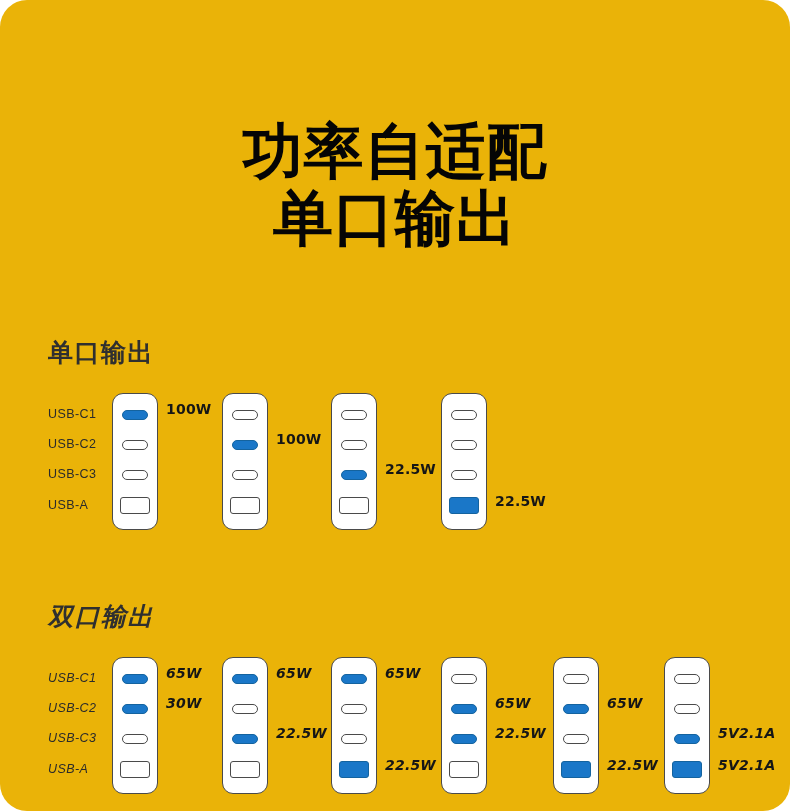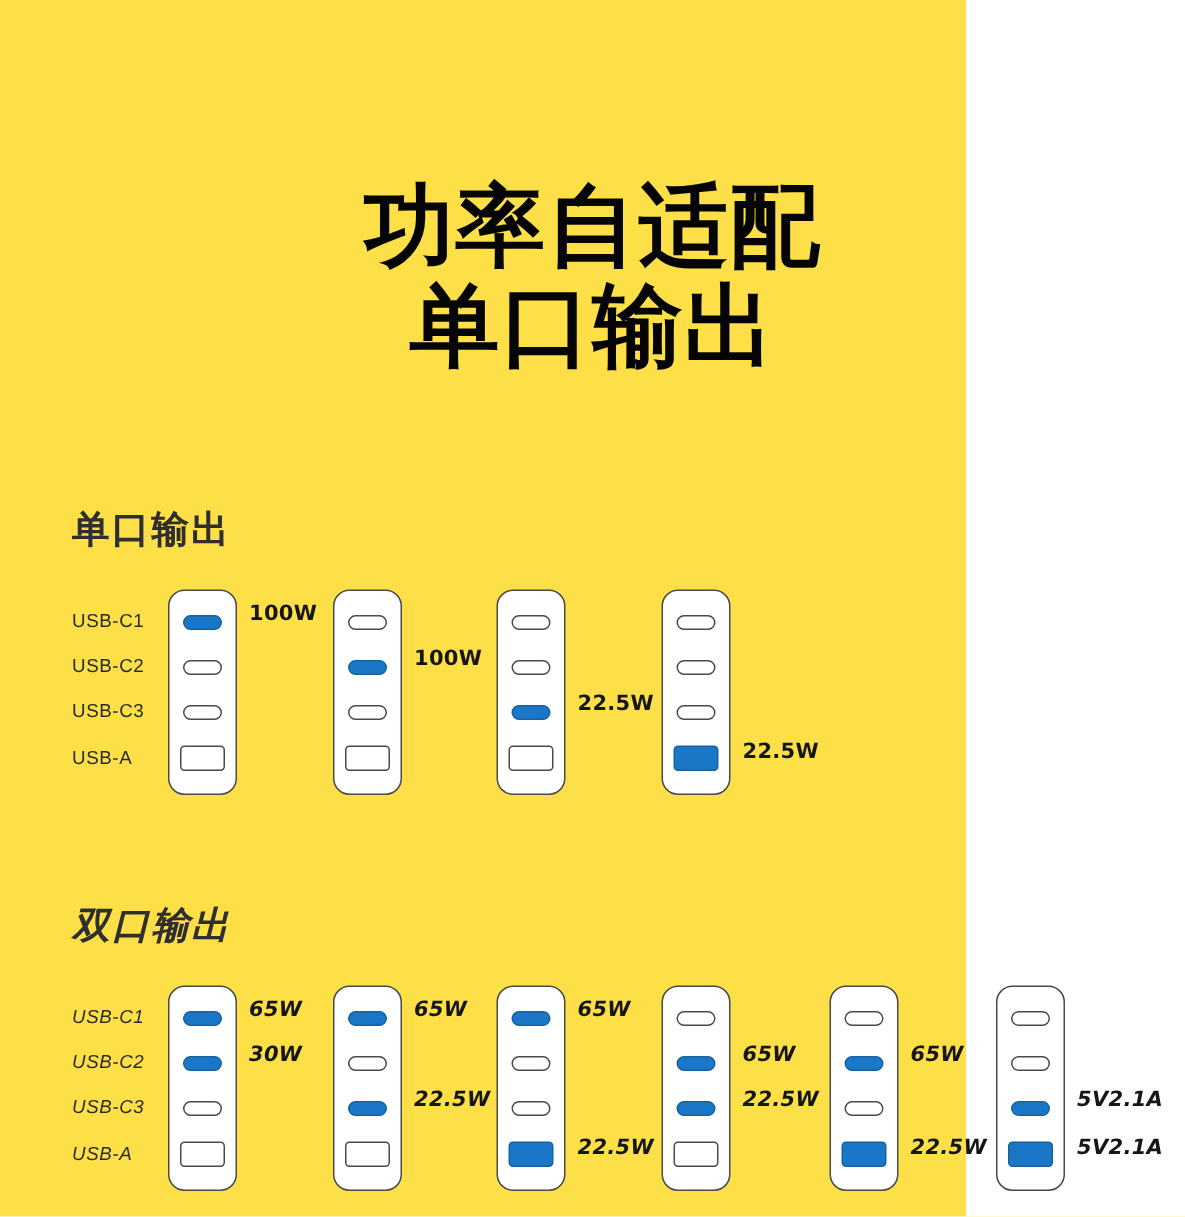--- a/index.html
+++ b/index.html
@@ -8,23 +8,24 @@
   html, body {
     width: 790px;
     height: 811px;
     background: #ffffff;
     font-family: "Liberation Sans", "DejaVu Sans", sans-serif;
     overflow: hidden;
   }
 
   .page {
     position: relative;
-    width: 644px;
+    width: 790px;
     height: 811px;
-    background: #fde047;
+    background: #eab308;
+    border-radius: 27px;
   }
 
   
   .hero {
     position: absolute;
     top: 118px;
     left: 0;
     width: 790px;
     text-align: center;
   }

